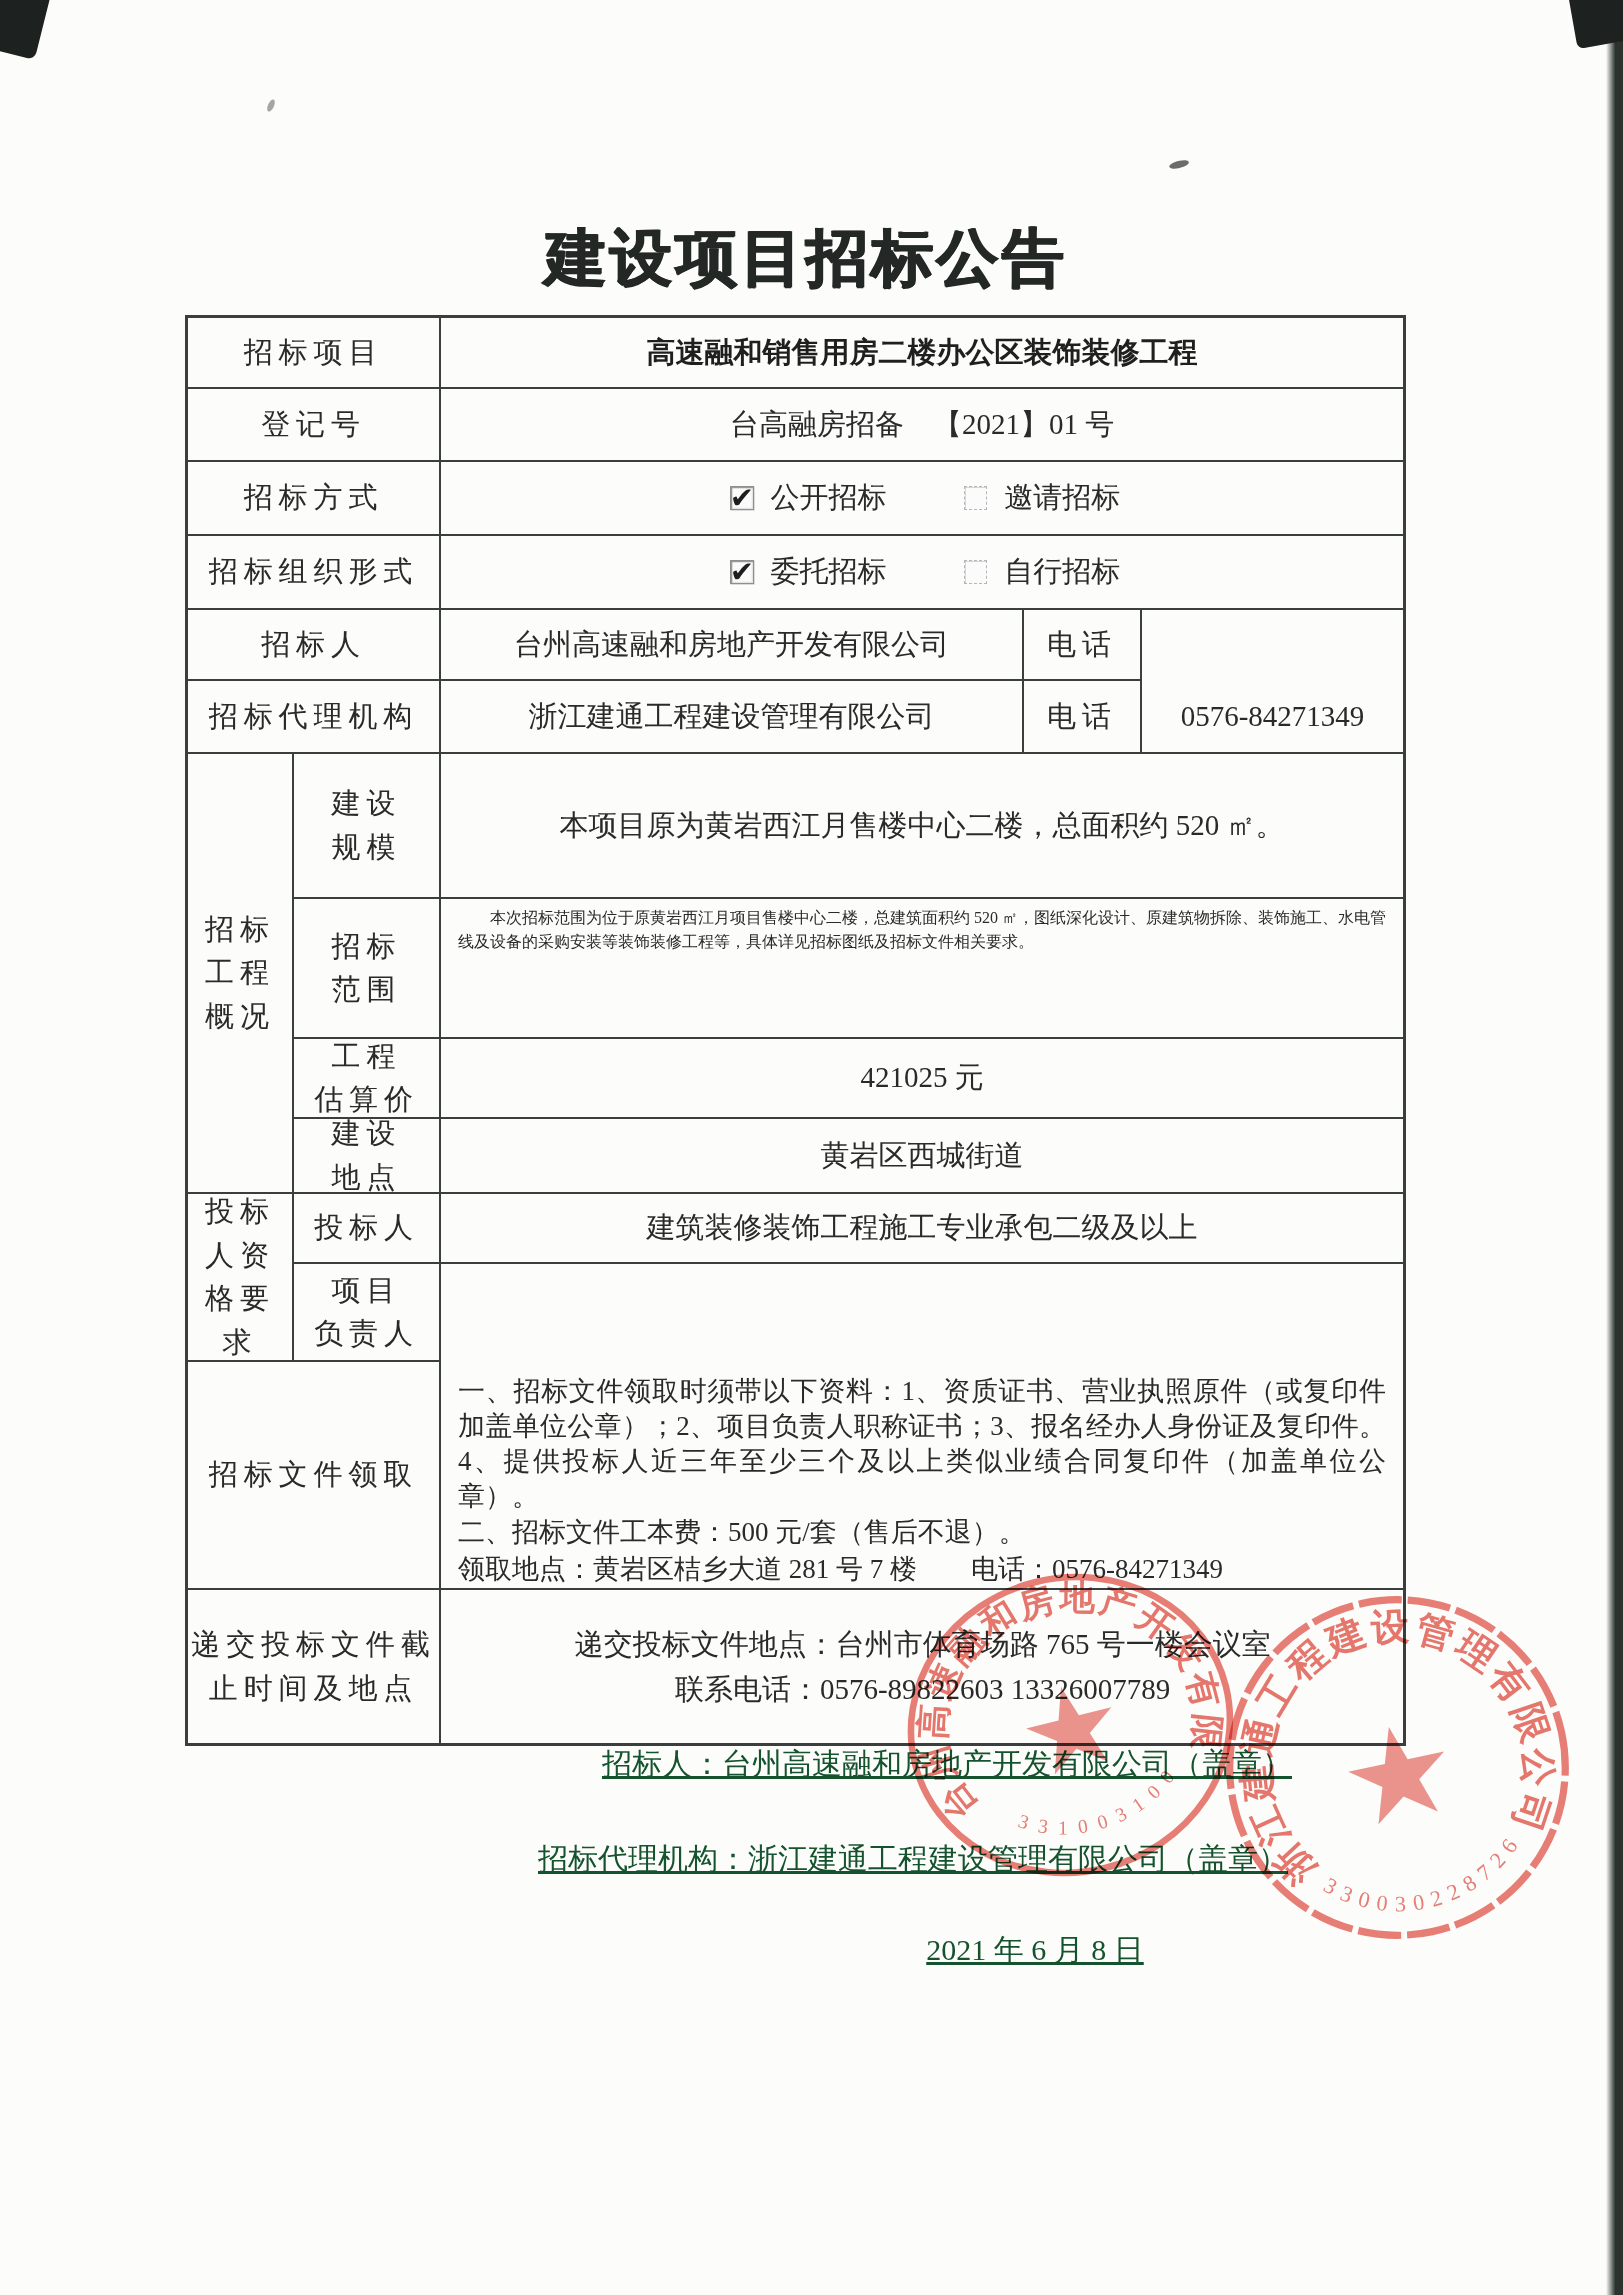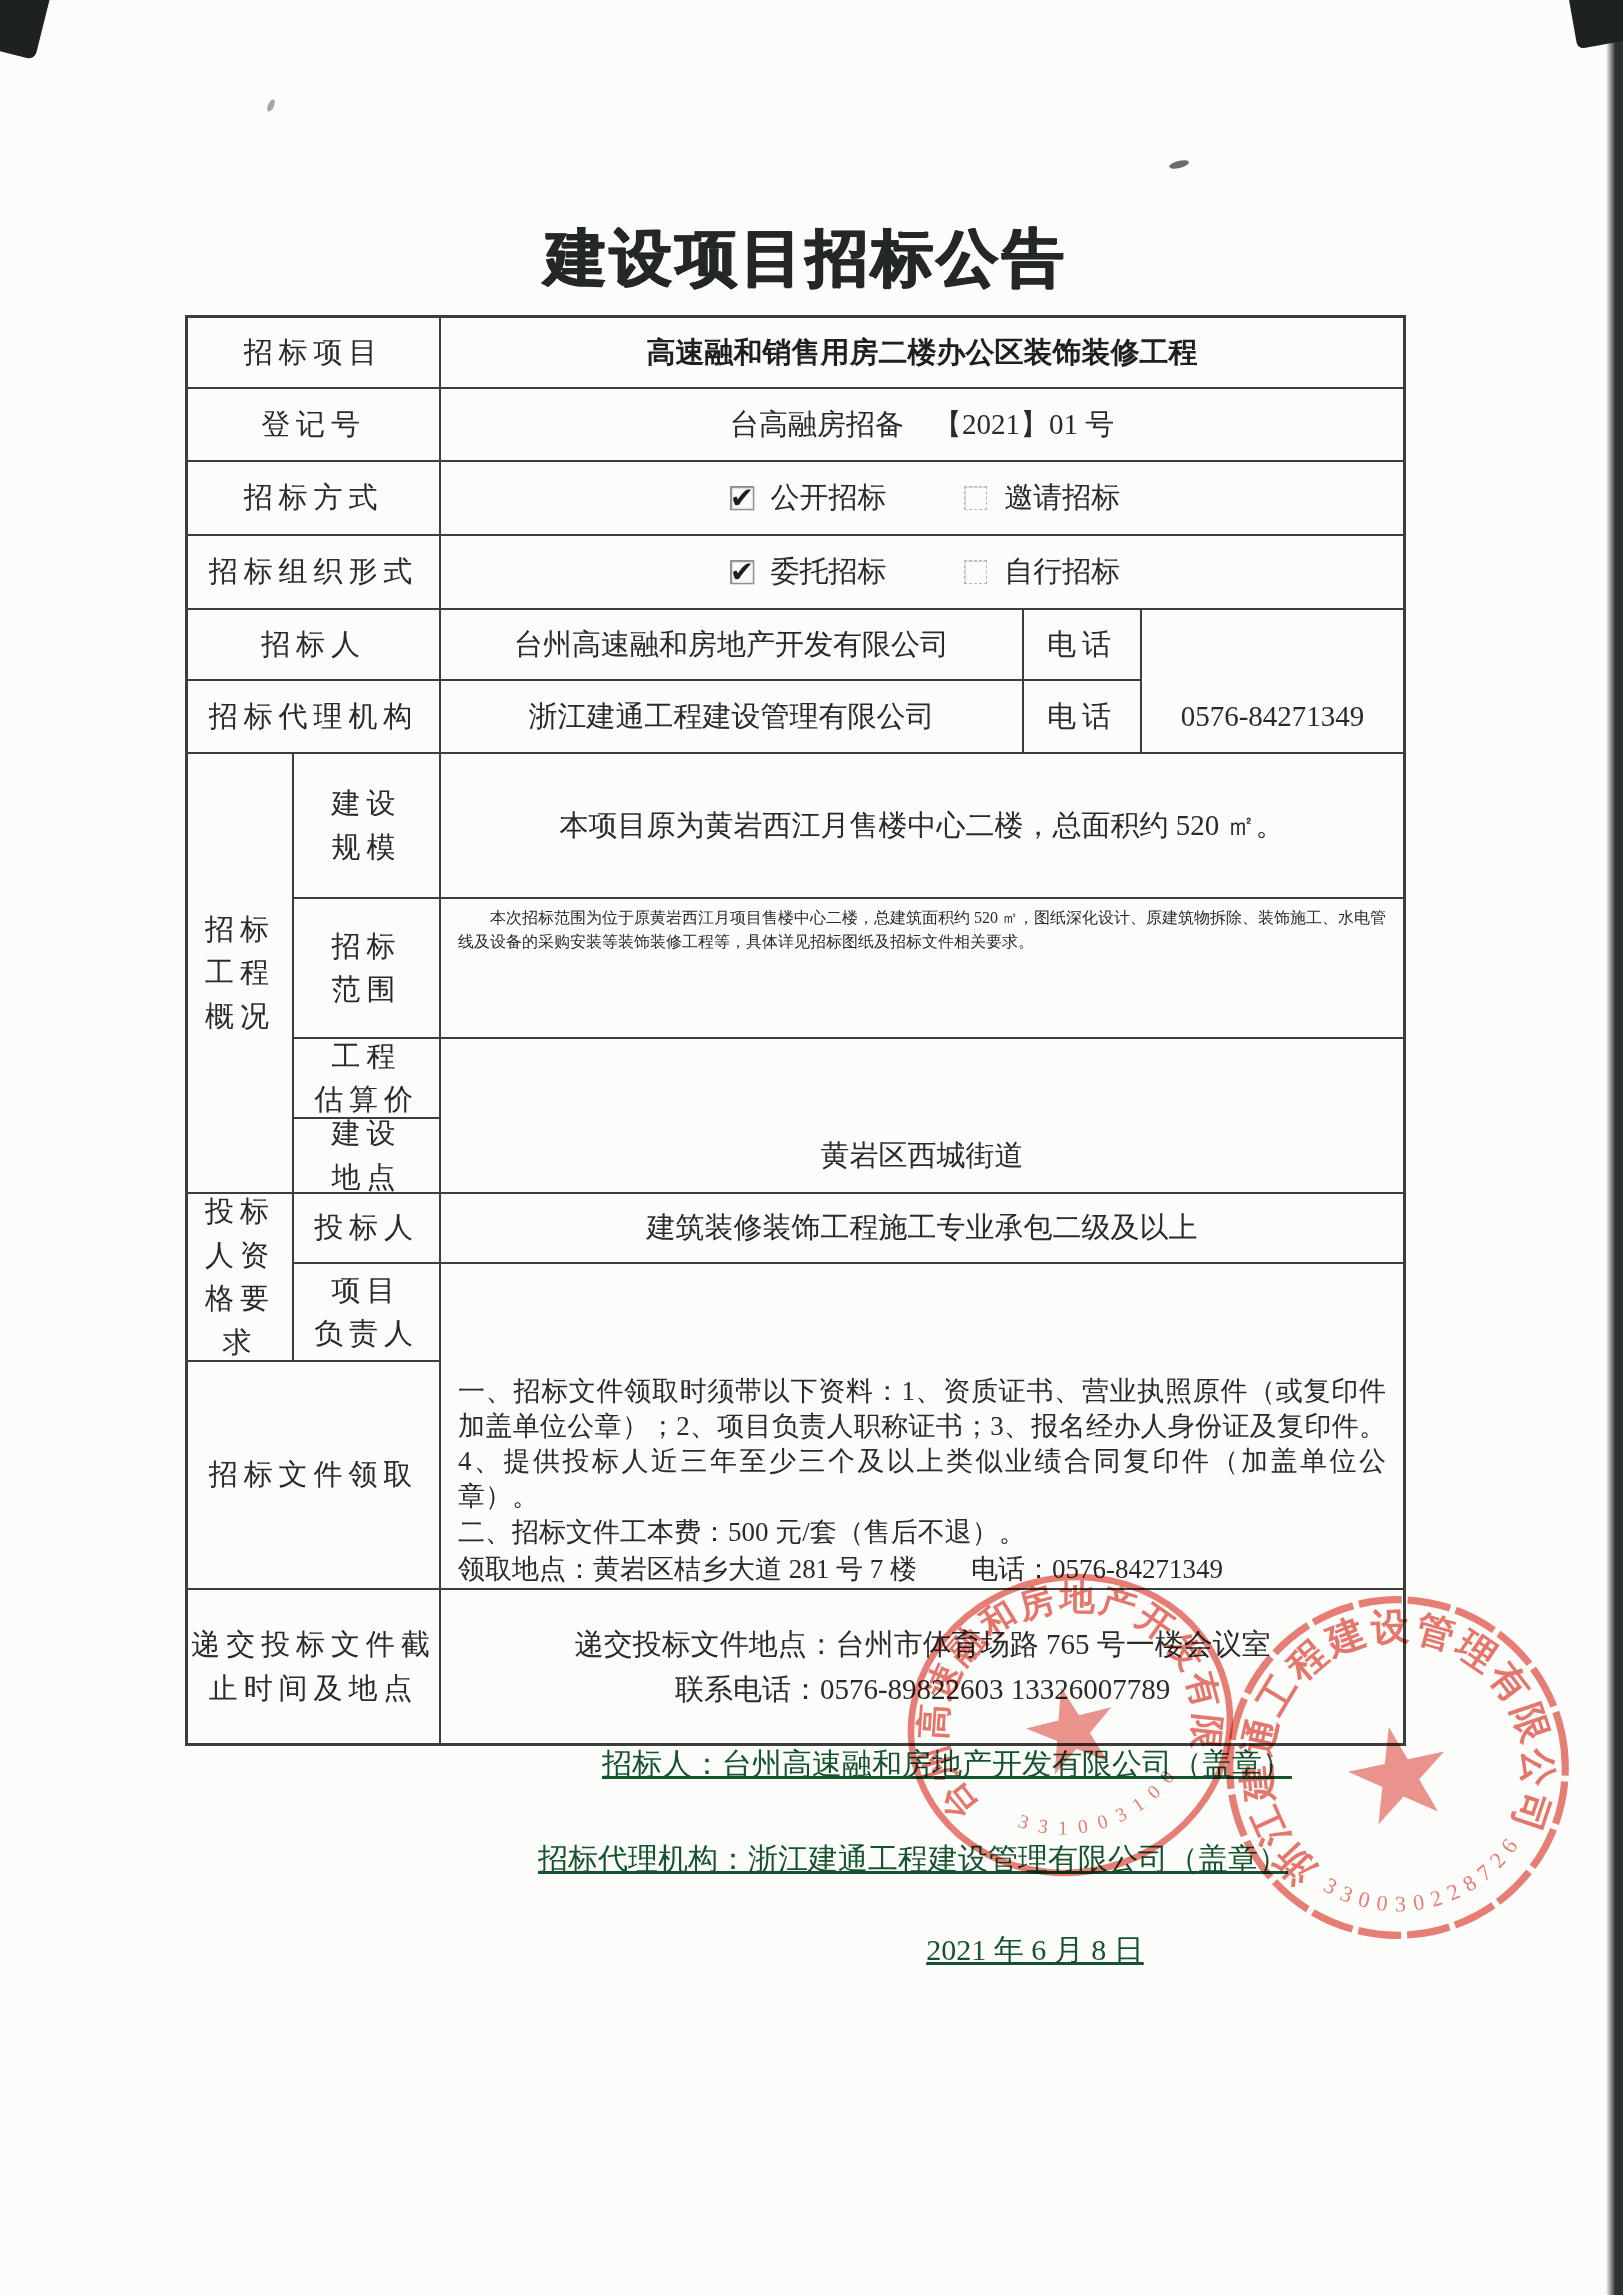--- a/index.html
+++ b/index.html
@@ -143,20 +143,21 @@
     <div class="c noR val-center" style="grid-area:7/3/8/6">本项目原为黄岩西江月售楼中心二楼，总面积约 520 ㎡。</div>
 
     <div class="c lab" style="grid-area:8/2/9/3">招标
 范围</div>
     <div class="c noR para range" style="grid-area:8/3/9/6">
       <span class="ind">本次招标范围为位于原黄岩西江月项目售楼中心二楼，总建筑面积约 520 ㎡，图纸深化设计、原建筑物拆除、装饰施工、水电管线及设备的采购安装等装饰装修工程等，具体详见招标图纸及招标文件相关要求。</span>
     </div>
 
     <div class="c lab" style="grid-area:9/2/10/3">工程
 估算价</div>
+    <div class="c noR val-center" style="grid-area:9/3/10/6">421025 元</div>
 
     <div class="c lab" style="grid-area:10/2/11/3">建设
 地点</div>
     <div class="c noR val-center" style="grid-area:10/3/11/6">黄岩区西城街道</div>
 
     <div class="c lab" style="grid-area:11/1/13/2">投标
 人资
 格要
 求</div>
 

